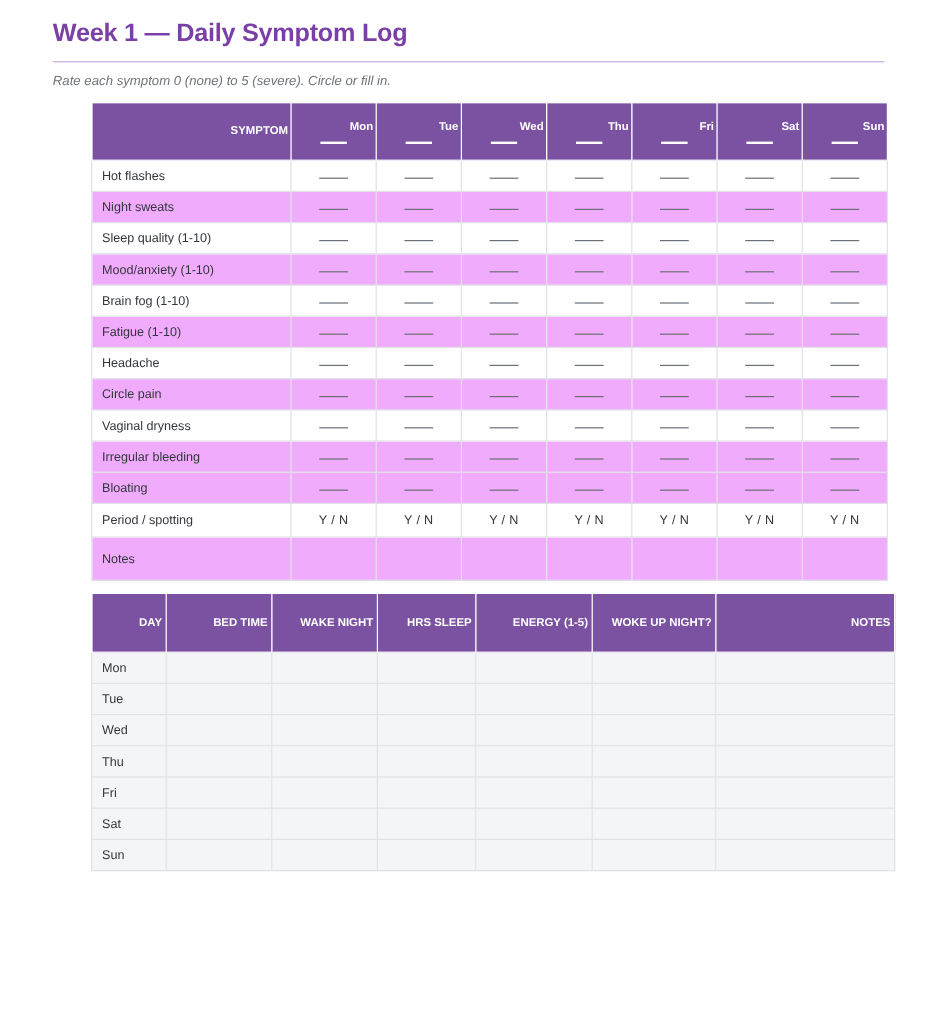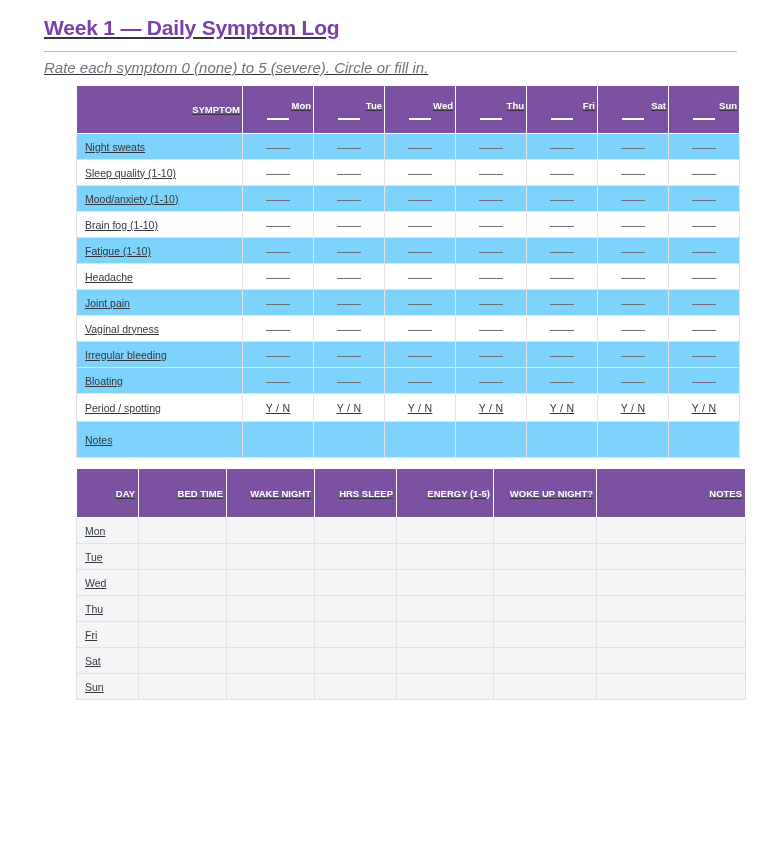--- a/index.html
+++ b/index.html
@@ -10,41 +10,40 @@
   body {
     width: 777px;
     height: 849px;
     font-family: "Liberation Sans", sans-serif;
     color: #33373d;
     overflow: hidden;
   }
   .page {
     padding: 8px 40px 0 44px;
     box-sizing: border-box;
-    text-decoration: underline;
   }
 
   
   .page-title {
     font-size: 21px;
     font-weight: bold;
     color: #7b3fa8;
     letter-spacing: -0.2px;
     margin: 6px 0 0 0;
     line-height: 28px;
     white-space: nowrap;
   }
   .title-rule {
     height: 1px;
     background: #c9aadd;
     margin: 9px 0 0 0;
     width: 693px;
   }
   .subtitle {
-    font-size: 15px;
+    font-size: 11px;
     font-style: italic;
     color: #6f7479;
     margin: 9px 0 0 0;
     line-height: 14px;
   }
 
   
   table {
     border-collapse: collapse;
     table-layout: fixed;
@@ -104,21 +103,21 @@
     height: 1px;
     background: #6a6f77;
     vertical-align: bottom;
     margin-bottom: 4px;
   }
   .symptom-table td.cell-yn {
     text-align: center;
     font-size: 10.5px;
     letter-spacing: 0.3px;
   }
-  .symptom-table tr.alt td { background: #7dd3fc; }
+  .symptom-table tr.alt td { background: #f0abfc; }
   .symptom-table tr.plain td { background: #ffffff; }
   .symptom-table tr.notes-row td { height: 33px; }
 
   
   .section-title {
     font-size: 14.5px;
     font-weight: bold;
     color: #1f2328;
     margin: 24px 0 0 0;
     line-height: 19px;
@@ -190,20 +189,30 @@
             <span class="day-head-label">Sat</span>
             <span class="day-head-rule"></span>
           </th>
           <th class="col-day">
             <span class="day-head-label">Sun</span>
             <span class="day-head-rule"></span>
           </th>
         </tr>
     </thead>
     <tbody id="symptom-body">
+        <tr class="plain">
+          <td class="cell-label">Hot flashes</td>
+          <td class="cell-blank"><span class="blank-rule"></span></td>
+          <td class="cell-blank"><span class="blank-rule"></span></td>
+          <td class="cell-blank"><span class="blank-rule"></span></td>
+          <td class="cell-blank"><span class="blank-rule"></span></td>
+          <td class="cell-blank"><span class="blank-rule"></span></td>
+          <td class="cell-blank"><span class="blank-rule"></span></td>
+          <td class="cell-blank"><span class="blank-rule"></span></td>
+        </tr>
         <tr class="alt">
           <td class="cell-label">Night sweats</td>
           <td class="cell-blank"><span class="blank-rule"></span></td>
           <td class="cell-blank"><span class="blank-rule"></span></td>
           <td class="cell-blank"><span class="blank-rule"></span></td>
           <td class="cell-blank"><span class="blank-rule"></span></td>
           <td class="cell-blank"><span class="blank-rule"></span></td>
           <td class="cell-blank"><span class="blank-rule"></span></td>
           <td class="cell-blank"><span class="blank-rule"></span></td>
         </tr>
@@ -251,21 +260,21 @@
           <td class="cell-label">Headache</td>
           <td class="cell-blank"><span class="blank-rule"></span></td>
           <td class="cell-blank"><span class="blank-rule"></span></td>
           <td class="cell-blank"><span class="blank-rule"></span></td>
           <td class="cell-blank"><span class="blank-rule"></span></td>
           <td class="cell-blank"><span class="blank-rule"></span></td>
           <td class="cell-blank"><span class="blank-rule"></span></td>
           <td class="cell-blank"><span class="blank-rule"></span></td>
         </tr>
         <tr class="alt">
-          <td class="cell-label">Joint pain</td>
+          <td class="cell-label">Circle pain</td>
           <td class="cell-blank"><span class="blank-rule"></span></td>
           <td class="cell-blank"><span class="blank-rule"></span></td>
           <td class="cell-blank"><span class="blank-rule"></span></td>
           <td class="cell-blank"><span class="blank-rule"></span></td>
           <td class="cell-blank"><span class="blank-rule"></span></td>
           <td class="cell-blank"><span class="blank-rule"></span></td>
           <td class="cell-blank"><span class="blank-rule"></span></td>
         </tr>
         <tr class="plain">
           <td class="cell-label">Vaginal dryness</td>

